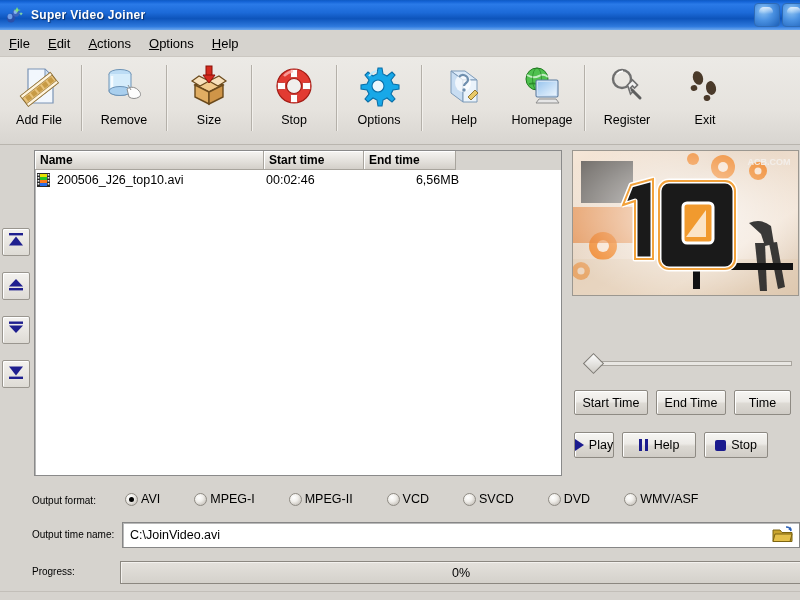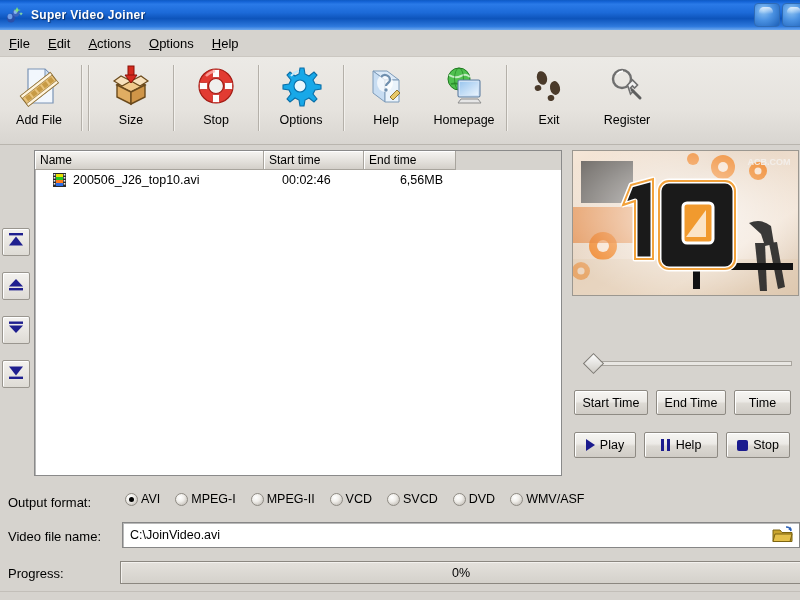--- a/index.html
+++ b/index.html
@@ -68,31 +68,31 @@
     display:flex;align-items:center;justify-content:center;
     box-shadow:inset 1px 1px 0 #fff;
   }
 
   
   .list-panel{
     position:absolute;left:34px;top:150px;width:528px;height:326px;
     background:#fff;border:1px solid #8a8a8a;box-sizing:border-box;
     box-shadow:inset 1px 1px 0 #b8b8b8;
   }
-  .lp-header{display:flex;height:19px;background:#d6d3ce;}
+  .lp-header{display:flex;height:19px;background:#d6d3ce;font-weight:bold;}
   .lp-th{
     background:linear-gradient(to bottom,#f6f5f2,#e2dfda 60%,#d3cfc9);
     border-right:1px solid #a8a49d;border-bottom:1px solid #a8a49d;
     font-size:12px;color:#000;display:flex;align-items:center;
     padding:0 5px;box-sizing:border-box;
     box-shadow:inset 1px 1px 0 #fff;
   }
   .lp-th.right{justify-content:flex-end;}
   .lp-row{display:flex;height:20px;align-items:center;font-size:12.5px;color:#000;}
-  .lp-cell{box-sizing:border-box;padding:0 18px;display:flex;align-items:center;height:20px;overflow:hidden;white-space:nowrap;}
+  .lp-cell{box-sizing:border-box;padding:0 2px;display:flex;align-items:center;height:20px;overflow:hidden;white-space:nowrap;}
   .lp-cell.right{justify-content:flex-end;}
   .film-ico{width:13px;height:14px;margin-right:7px;flex:none;position:relative;}
 
   
   .preview{
     position:absolute;left:572px;top:150px;width:227px;height:146px;
     border:1px solid #9b9790;box-sizing:border-box;background:#cfcac3;
     overflow:hidden;
   }
   .pv-img{position:absolute;inset:0;overflow:hidden;}
@@ -114,22 +114,22 @@
   }
   .row-time{position:absolute;left:574px;top:390px;display:flex;gap:8px;}
   .row-play{position:absolute;left:574px;top:432px;display:flex;gap:8px;}
   .glyph{display:inline-block;margin-right:5px;}
   .g-play{width:0;height:0;border-left:9px solid #1b1b8e;border-top:6px solid transparent;border-bottom:6px solid transparent;}
   .g-pause{width:10px;height:12px;position:relative;}
   .g-pause i{position:absolute;top:0;width:3px;height:12px;background:#1b1b8e;}
   .g-stop{width:11px;height:11px;background:#1b1b8e;border-radius:2px;}
 
   
-  .lbl{font-size:13px;color:#000;position:absolute;}
-  .fmt-row{position:absolute;left:125px;top:492px;display:flex;align-items:center;}
+  .lbl{font-size:10px;color:#000;position:absolute;margin-left:24px;}
+  .fmt-row{position:absolute;left:125px;top:492px;display:flex;align-items:center;gap:19px;}
   .radio{display:flex;align-items:center;margin-right:15px;}
   .rd{
     width:13px;height:13px;border-radius:50%;margin-right:3px;flex:none;
     background:radial-gradient(circle at 36% 32%,#ffffff 0%,#f0eeea 40%,#cdc9c3 75%,#b3afa8 100%);
     border:1px solid #8f8b84;box-sizing:border-box;position:relative;
   }
   .rd.on::after{
     content:"";position:absolute;left:3px;top:3px;width:5px;height:5px;border-radius:50%;background:#000;
   }
   .rd-label{font-size:12.5px;color:#000;white-space:nowrap;}
@@ -202,20 +202,33 @@
               <rect x="35" y="24" width="5" height="5"></rect>
             </g>
           </g>
         </svg>
       </div>
       <div class="tb-label">Add File</div>
     </div>
 
     <div class="tb-sep"></div>
 
+    <div class="tb-btn">
+      <div class="tb-ico">
+        <svg width="46" height="46" viewBox="0 0 46 46">
+          <ellipse cx="19" cy="11" rx="11" ry="4.5" fill="#bcdcf5" stroke="#6d93b6" stroke-width="1"></ellipse>
+          <path d="M8 11 v17 a11 4.5 0 0 0 22 0 v-17" fill="#d5ecfb" stroke="#6d93b6" stroke-width="1"></path>
+          <path d="M11 13 v15" stroke="#fff" stroke-width="2.5" opacity=".8"></path>
+          <ellipse cx="19" cy="28" rx="11" ry="4.5" fill="#a9cfee" stroke="#6d93b6" stroke-width="1"></ellipse>
+          <path d="M26 26 c4-3 9-2 12 2 c2 2 2 5 0 6 c-3 2-7 2-10 0 z" fill="#fdfdfd" stroke="#8d8d8d" stroke-width="1"></path>
+          <path d="M30 27 l-3 -5" stroke="#8d8d8d" stroke-width="1" fill="none"></path>
+        </svg>
+      </div>
+      <div class="tb-label">Remove</div>
+    </div>
 
     <div class="tb-sep"></div>
 
     <div class="tb-btn">
       <div class="tb-ico">
         <svg width="46" height="46" viewBox="0 0 46 46">
           <path d="M9 22 l14 -6 l14 6 l-14 7 z" fill="#f0c98b" stroke="#6b4a1c" stroke-width="1.4"></path>
           <path d="M9 22 v12 l14 7 v-12 z" fill="#e0ad62" stroke="#6b4a1c" stroke-width="1.4"></path>
           <path d="M37 22 v12 l-14 7 v-12 z" fill="#cf9548" stroke="#6b4a1c" stroke-width="1.4"></path>
           <path d="M6 18 l7 -5 l10 5 l-9 5 z" fill="#f7e1bd" stroke="#6b4a1c" stroke-width="1.2"></path>
@@ -300,41 +313,41 @@
         </svg>
       </div>
       <div class="tb-label">Homepage</div>
     </div>
 
     <div class="tb-sep"></div>
 
     <div class="tb-btn">
       <div class="tb-ico">
         <svg width="46" height="46" viewBox="0 0 46 46">
+          <circle cx="18" cy="16" r="9" fill="none" stroke="#6f6f6f" stroke-width="2.4"></circle>
+          <path d="M23.5 22 l5 -5 l5 5 l-3 3 l-2 -2 l-2 2 l3 3 l-3 3 z" fill="#f2f2f2" stroke="#6f6f6f" stroke-width="1.6"></path>
+          <path d="M28 27 l8 8" stroke="#5e5e5e" stroke-width="3" stroke-linecap="round"></path>
+          <path d="M13 11 a9 9 0 0 1 6 -3" stroke="#ffffff" stroke-width="1.6" fill="none"></path>
+        </svg>
+      </div>
+      <div class="tb-label">Register</div>
+    </div>
+
+    <div class="tb-btn">
+      <div class="tb-ico">
+        <svg width="46" height="46" viewBox="0 0 46 46">
           <g fill="#4a3a2a">
             <ellipse cx="16" cy="15" rx="5" ry="7" transform="rotate(-18 16 15)"></ellipse>
             <ellipse cx="12" cy="25" rx="3.3" ry="3" transform="rotate(-18 12 25)"></ellipse>
             <ellipse cx="29" cy="25" rx="5" ry="7" transform="rotate(-12 29 25)"></ellipse>
             <ellipse cx="25" cy="35" rx="3.3" ry="3" transform="rotate(-12 25 35)"></ellipse>
           </g>
         </svg>
       </div>
       <div class="tb-label">Exit</div>
-    </div>
-
-    <div class="tb-btn">
-      <div class="tb-ico">
-        <svg width="46" height="46" viewBox="0 0 46 46">
-          <circle cx="18" cy="16" r="9" fill="none" stroke="#6f6f6f" stroke-width="2.4"></circle>
-          <path d="M23.5 22 l5 -5 l5 5 l-3 3 l-2 -2 l-2 2 l3 3 l-3 3 z" fill="#f2f2f2" stroke="#6f6f6f" stroke-width="1.6"></path>
-          <path d="M28 27 l8 8" stroke="#5e5e5e" stroke-width="3" stroke-linecap="round"></path>
-          <path d="M13 11 a9 9 0 0 1 6 -3" stroke="#ffffff" stroke-width="1.6" fill="none"></path>
-        </svg>
-      </div>
-      <div class="tb-label">Register</div>
     </div>
   </div>
 
   <div class="order-col">
     <div class="order-btn">
       <span>
         <svg width="18" height="16" viewBox="0 0 18 16">
           <rect x="2" y="1" width="14" height="2.4" fill="#1f1f8f"></rect>
           <path d="M9 4.5 L16 13.5 L2 13.5 Z" fill="#1f1f8f"></path>
         </svg>
@@ -463,21 +476,21 @@
     <div class="seek-thumb"></div>
   </div>
 
   <div class="row-time">
     <div class="btn" style="width:74px;height:25px">Start Time</div>
     <div class="btn" style="width:70px;height:25px">End Time</div>
     <div class="btn" style="width:57px;height:25px">Time</div>
   </div>
 
   <div class="row-play">
-    <div class="btn" style="width:62px;height:26px">
+    <div class="btn" style="width:40px;height:26px">
       <span class="glyph g-play"></span>
       <span>Play</span>
     </div>
     <div class="btn" style="width:74px;height:26px">
       <span class="glyph g-pause">
           <i style="left:0"></i>
           <i style="left:6px"></i>
         </span>
       <span>Help</span>
     </div>
@@ -512,21 +525,21 @@
     <label class="radio">
       <span class="rd"></span>
       <span class="rd-label">DVD</span>
     </label>
     <label class="radio">
       <span class="rd"></span>
       <span class="rd-label">WMV/ASF</span>
     </label>
   </div>
 
-  <div class="lbl" style="left:8px;top:529px">Video file name:</div>
+  <div class="lbl" style="left:8px;top:529px">Output time name:</div>
   <div class="file-input">
     <span>C:\JoinVideo.avi</span>
     <span class="folder-btn">
       <svg width="22" height="18" viewBox="0 0 22 18">
         <path d="M1 4 h7 l2 2.5 h10 v9 h-19 z" fill="#c9a42e" stroke="#7d6410" stroke-width="1"></path>
         <path d="M3 8 h17 l-2 7.5 h-17 z" fill="#e4c04a" stroke="#7d6410" stroke-width="1"></path>
         <path d="M14 1 a5 5 0 0 1 5 4" stroke="#2a5fb5" stroke-width="1.6" fill="none"></path>
         <path d="M18 0.5 l2 3 l-3.5 .6 z" fill="#2a5fb5"></path>
       </svg>
     </span>

